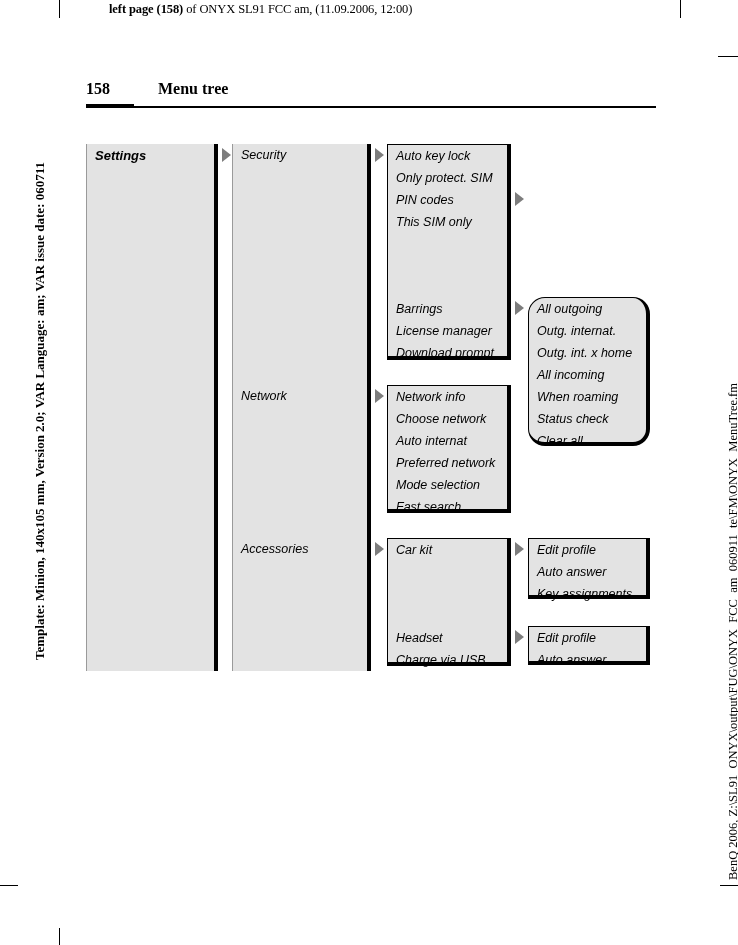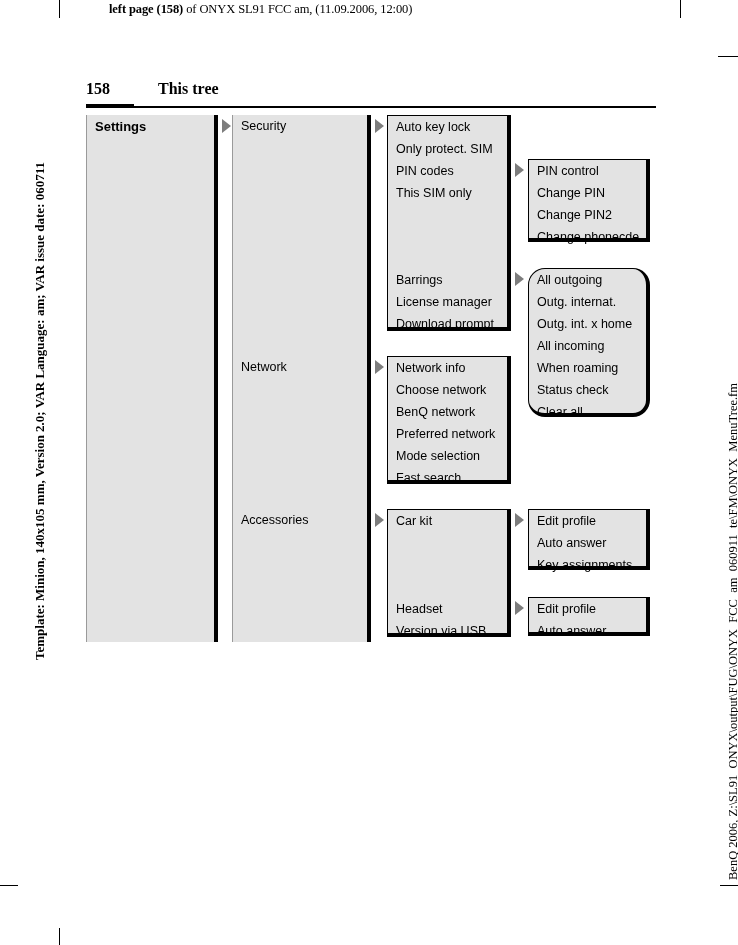--- a/index.html
+++ b/index.html
@@ -100,23 +100,24 @@
     top: 24px;
     width: 48px;
     height: 4px;
     background: #000;
   }
 
   
   .tree {
     position: absolute;
     left: 86px;
-    top: 115px;
+    top: 144px;
     width: 580px;
     height: 535px;
+    font-style: italic;
   }
 
   
   .panel {
     position: absolute;
     background: #e3e3e3;
     box-sizing: border-box;
   }
   
   .col {
@@ -162,21 +163,21 @@
 <div class="crop crop-h" style="left:720px; top:885px; width:18px;"></div>
 
 <div class="slug-top"><b>left page (158)</b><span> of ONYX SL91 FCC am, (11.09.2006, 12:00)</span></div>
 
 <div class="slug-left">Template: Minion, 140x105 mm, Version 2.0; VAR Language: am; VAR issue date: 060711</div>
 
 <div class="slug-right">BenQ 2006, Z:\SL91_ONYX\output\FUG\ONYX_FCC_am_060911_te\FM\ONYX_MenuTree.fm</div>
 
 <div class="page-head">
   <span class="page-number">158</span>
-  <span class="page-head-title">This tree</span>
+  <span class="page-head-title">Menu tree</span>
   <div class="rule-thin"></div>
   <div class="rule-thick"></div>
 </div>
 
 <div class="tree">
 
   <div class="panel col" style="left:0px; top:0px; width:132px; height:527px;">
     <span class="item bold" style="top:5px;">Settings</span>
   </div>
   <div class="arrow" style="left:136px; top:4px;"></div>
@@ -195,50 +196,44 @@
     <span class="item" style="top:27px;">Only protect. SIM</span>
     <span class="item" style="top:49px;">PIN codes</span>
     <span class="item" style="top:71px;">This SIM only</span>
     <span class="item" style="top:158px;">Barrings</span>
     <span class="item" style="top:180px;">License manager</span>
     <span class="item" style="top:202px;">Download prompt</span>
   </div>
   <div class="arrow" style="left:429px; top:48px;"></div>
   <div class="arrow" style="left:429px; top:157px;"></div>
 
-  <div class="panel box" style="left:442px; top:44px; width:122px; height:83px;">
-    <span class="item" style="top:5px;">PIN control</span>
-    <span class="item" style="top:27px;">Change PIN</span>
-    <span class="item" style="top:49px;">Change PIN2</span>
-    <span class="item" style="top:71px;">Change phonecde</span>
-  </div>
 
   <div class="panel box" style="left:442px; top:153px; width:122px; height:149px;border-radius:17px;">
     <span class="item" style="top:5px;">All outgoing</span>
     <span class="item" style="top:27px;">Outg. internat.</span>
     <span class="item" style="top:49px;">Outg. int. x home</span>
     <span class="item" style="top:71px;">All incoming</span>
     <span class="item" style="top:93px;">When roaming</span>
     <span class="item" style="top:115px;">Status check</span>
     <span class="item" style="top:137px;">Clear all</span>
   </div>
 
   <div class="panel box" style="left:301px; top:241px; width:124px; height:128px;">
     <span class="item" style="top:5px;">Network info</span>
     <span class="item" style="top:27px;">Choose network</span>
-    <span class="item" style="top:49px;">BenQ network</span>
+    <span class="item" style="top:49px;">Auto internat</span>
     <span class="item" style="top:71px;">Preferred network</span>
     <span class="item" style="top:93px;">Mode selection</span>
     <span class="item" style="top:115px;">Fast search</span>
   </div>
 
   <div class="panel box" style="left:301px; top:394px; width:124px; height:128px;">
     <span class="item" style="top:5px;">Car kit</span>
     <span class="item" style="top:93px;">Headset</span>
-    <span class="item" style="top:115px;">Version via USB</span>
+    <span class="item" style="top:115px;">Charge via USB</span>
   </div>
   <div class="arrow" style="left:429px; top:398px;"></div>
   <div class="arrow" style="left:429px; top:486px;"></div>
 
   <div class="panel box" style="left:442px; top:394px; width:122px; height:61px;">
     <span class="item" style="top:5px;">Edit profile</span>
     <span class="item" style="top:27px;">Auto answer</span>
     <span class="item" style="top:49px;">Key assignments</span>
   </div>
 

